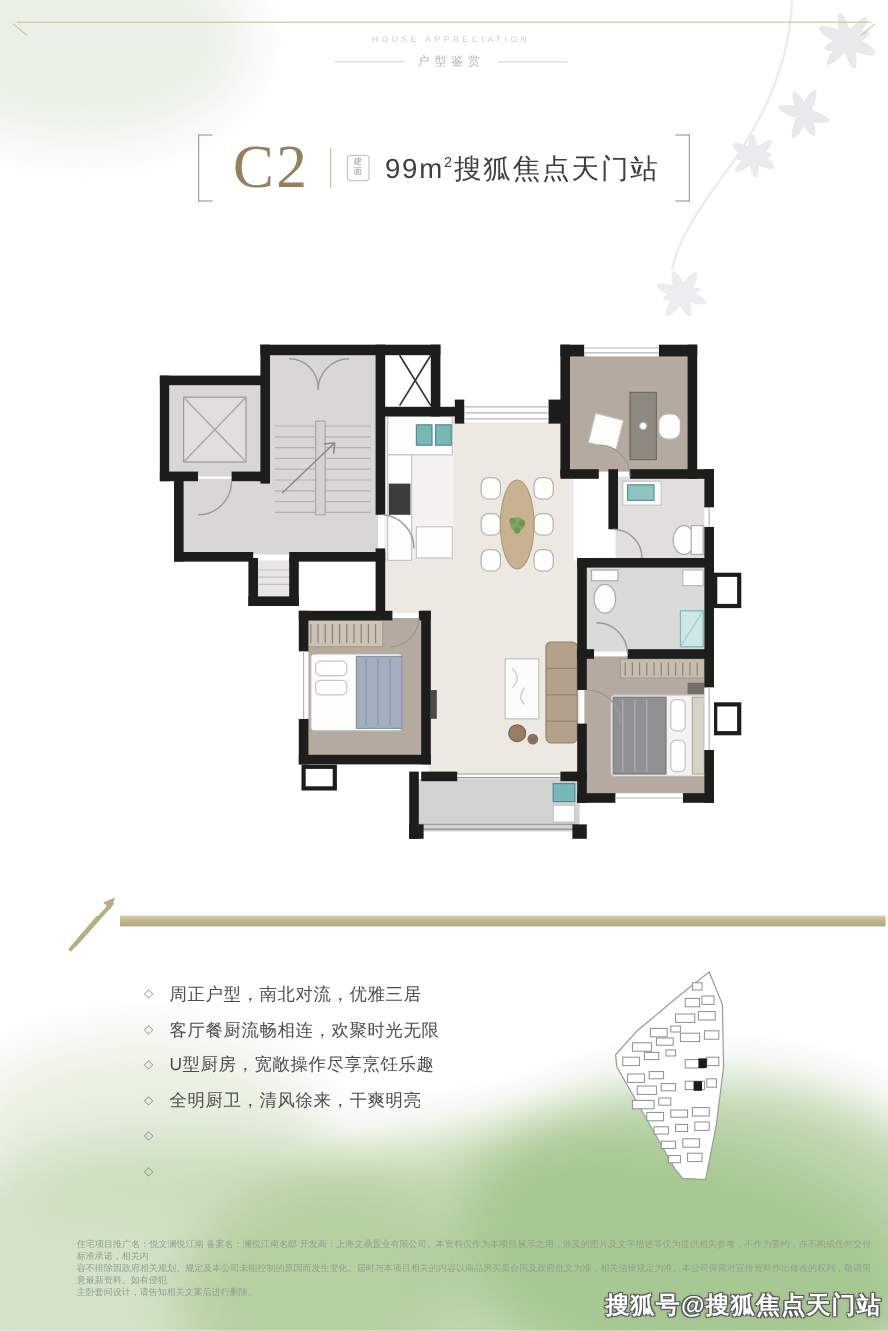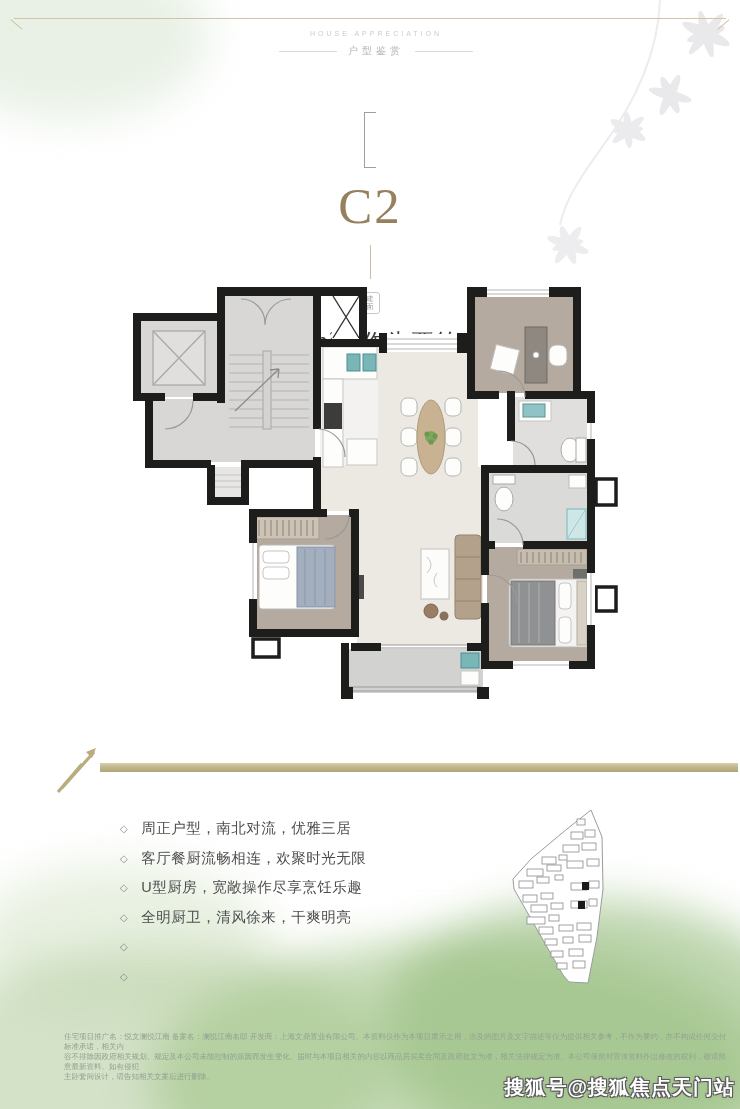--- a/index.html
+++ b/index.html
@@ -14,21 +14,21 @@
   .leaves{position:absolute;top:0;right:0;z-index:0;}
   .frame{position:absolute;left:14px;right:14px;top:18px;height:0;border-top:1px solid #cfc5a3;z-index:1;}
   .frame:before,.frame:after{content:"";position:absolute;width:15px;height:1px;background:#cfc5a3;top:5px;}
   .frame:before{left:-5px;transform:rotate(40deg);}
   .frame:after{right:-5px;transform:rotate(-40deg);}
   .eyebrow{position:absolute;top:30px;left:0;right:0;text-align:center;z-index:1;margin-left:12px;}
   .eyebrow-en{font-size:7px;letter-spacing:3px;color:#cccccc;}
   .eyebrow-row{margin-top:7px;display:flex;align-items:center;justify-content:center;gap:11px;}
   .eyebrow-line{width:58px;height:1px;background:#dadada;}
   .eyebrow-cn{font-size:10px;letter-spacing:4px;color:#b4b4b4;}
-  .unit-header{position:absolute;top:112px;left:0;right:0;display:flex;align-items:center;justify-content:center;gap:13px;z-index:1;flex-direction:column;}
+  .unit-header{position:absolute;top:112px;left:0;right:0;display:flex;align-items:center;justify-content:center;gap:13px;z-index:1;}
   .bracket{width:11px;height:54px;border:1.5px solid #9f9f9f;}
   .bracket.l{border-right:none;}
   .bracket.r{border-left:none;}
   .unit-name{font-family:"Liberation Serif","DejaVu Serif",serif;font-size:51px;color:#96805e;line-height:1;letter-spacing:2px;margin:0 4px;}
   .vsep{width:1px;height:34px;background:#cbbfa2;}
   .area-badge{width:11px;padding:2px 3px;border:1px solid #c7c7c5;border-radius:3px;
       font-size:7px;line-height:8px;color:#9a9a98;word-break:break-all;text-align:center;}
   .unit-spec{font-size:23px;color:#3f3f3f;letter-spacing:1.5px;white-space:nowrap;}
   .unit-spec sup{font-size:12px;}
   .plan{position:absolute;left:133px;top:287px;z-index:1;}
@@ -94,21 +94,21 @@
       <span class="eyebrow-cn">户型鉴赏</span>
       <span class="eyebrow-line"></span>
     </div>
   </div>
 
   <div class="unit-header">
     <span class="bracket l"></span>
     <span class="unit-name">C2</span>
     <span class="vsep"></span>
     <span class="area-badge">建面</span>
-    <span class="unit-spec"><span>99m</span><sup>2</sup><span>不作为要约</span></span>
+    <span class="unit-spec"><span>99m</span><sup>2</sup><span>搜狐焦点天门站</span></span>
     <span class="bracket r"></span>
   </div>
 
   <svg class="plan" width="507" height="418" viewBox="0 0 507 418">
 
     <g>
       <rect x="8" y="30" width="78" height="80" fill="#d8d7d5"></rect>
       <rect x="92" y="7" width="90" height="168" fill="#d8d7d5"></rect>
       <rect x="18" y="112" width="164" height="63" fill="#d8d7d5"></rect>
       <rect x="80" y="180" width="32" height="32" fill="#e7e6e4"></rect>

